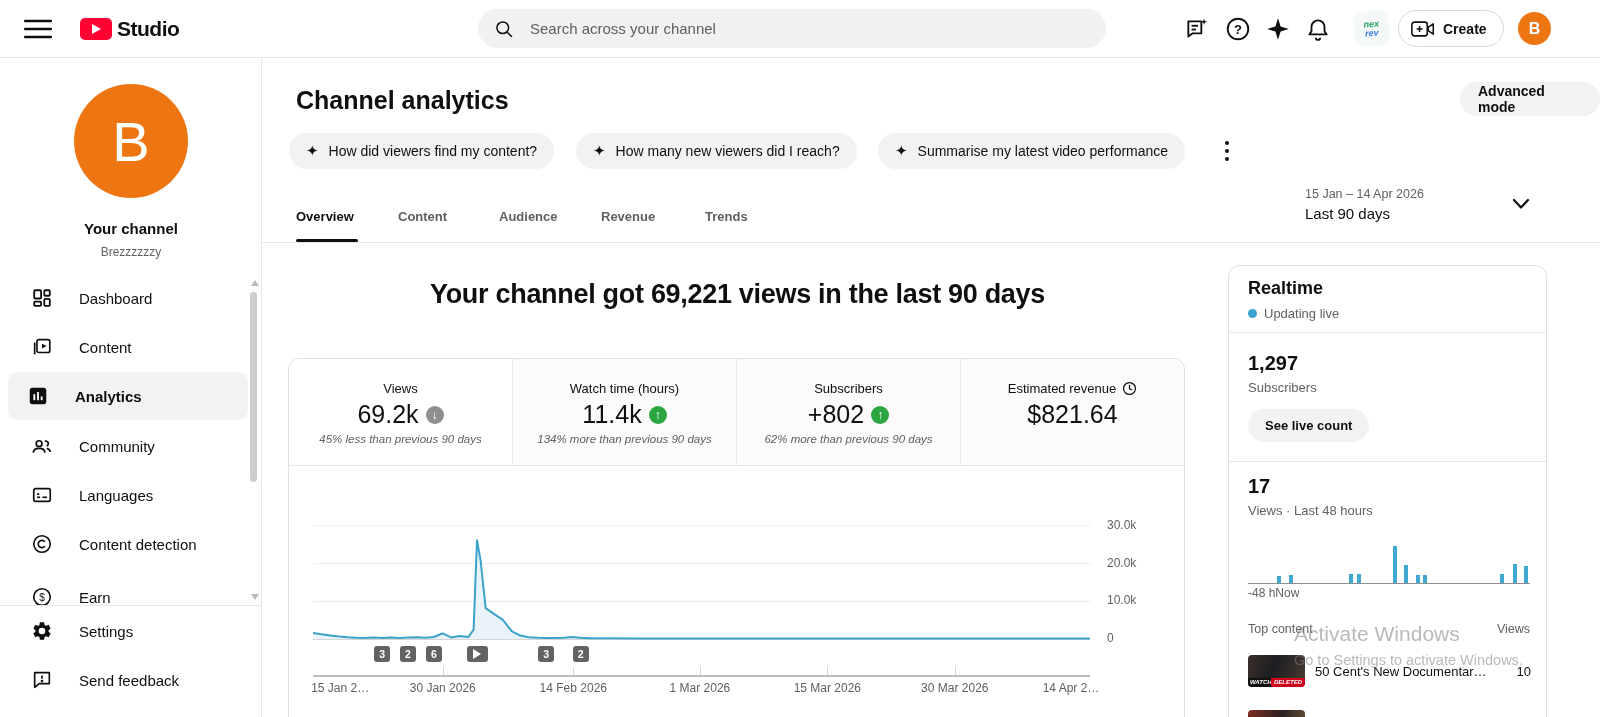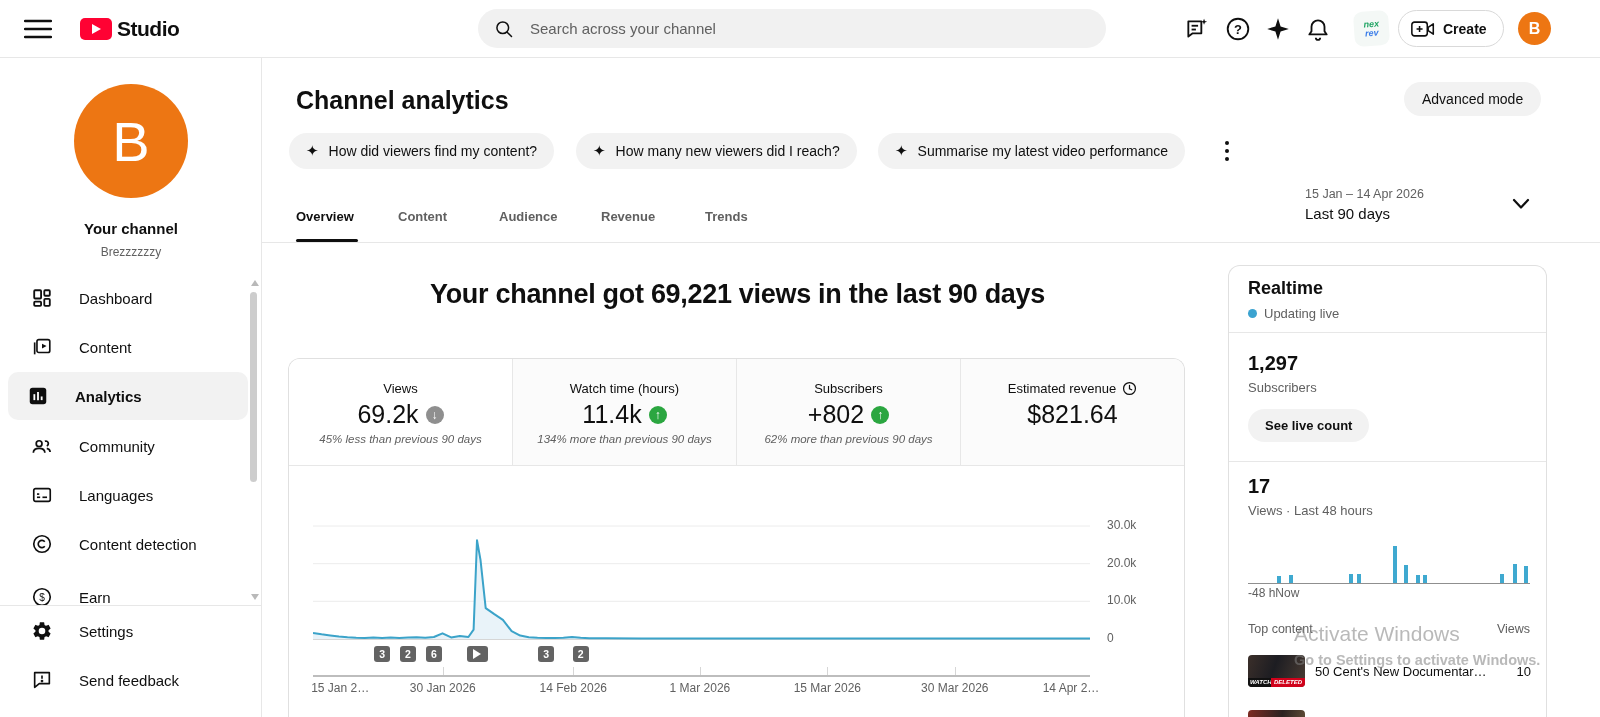--- a/index.html
+++ b/index.html
@@ -38,21 +38,21 @@
   .nav-item.active-bg { left:8px; width:240px; padding-left:18px; background:#f2f2f2; border-radius:10px; font-weight:700; }
   .nav-ico { width:23px; height:23px; display:flex; align-items:center; justify-content:center; flex:none; }
   .side-divider { left:0; top:547px; width:262px; height:1px; background:#e7e7e7; }
   .scrollbar { left:249px; top:222px; width:10px; height:320px; }
   .scroll-up { position:absolute; left:2px; top:0; width:0; height:0; border-left:4px solid transparent; border-right:4px solid transparent; border-bottom:6px solid #b9b9b9; }
   .scroll-dn { position:absolute; left:2px; bottom:0; width:0; height:0; border-left:4px solid transparent; border-right:4px solid transparent; border-top:6px solid #b9b9b9; }
   .scroll-thumb { position:absolute; left:1px; top:12px; width:7px; height:190px; border-radius:4px; background:#cdcdcd; cursor:pointer; }
 
   
   .page-title { left:296px; top:86px; font-size:25px; font-weight:700; }
-  .adv-btn { left:1404px; top:82px; height:34px; padding:0 18px; border-radius:17px; background:#f2f2f2; font-size:14px; font-weight:400; display:flex; align-items:center; cursor:pointer; }
+  .adv-btn { left:1460px; top:82px; height:34px; padding:0 18px; border-radius:17px; background:#f2f2f2; font-size:14px; font-weight:700; display:flex; align-items:center; cursor:pointer; }
   .chip { top:133px; height:36px; border-radius:18px; background:#f2f2f2; display:inline-flex; align-items:center; gap:10px; padding:0 17px; font-size:14px; cursor:pointer; white-space:nowrap; }
   .chip .spark { font-size:15px; }
   .kebab { left:1220px; top:139px; width:14px; height:24px; display:flex; flex-direction:column; align-items:center; justify-content:space-between; padding:2px 0; cursor:pointer; }
   .kebab i { width:4px; height:4px; border-radius:50%; background:#0f0f0f; }
 
   .tabbar-line { left:262px; top:242px; width:1338px; height:1px; background:#e7e7e7; }
   .tab { top:209px; font-size:13px; font-weight:600; color:#606060; cursor:pointer; }
   .tab.active { color:#0f0f0f; }
   .tab-underline { left:296px; top:239px; width:62px; height:3px; background:#0f0f0f; border-radius:2px; }
   .date-range { left:1305px; top:187px; font-size:12.5px; color:#606060; cursor:pointer; }
@@ -100,21 +100,21 @@
   .thumb .strip { position:absolute; left:0; bottom:0; width:100%; height:9px; display:flex; }
   .thumb .strip b { font-size:6px; font-style:italic; color:#fff; background:#111; padding:1px 2px; white-space:nowrap; overflow:hidden; }
   .thumb .strip i { font-size:6px; font-style:italic; font-weight:700; color:#fff; background:#d0021b; padding:1px 3px; }
   .rt-row-title { margin-left:10px; width:178px; font-size:13px; white-space:nowrap; overflow:hidden; text-overflow:ellipsis; }
   .rt-row-views { margin-left:auto; font-size:13px; }
   .thumb2 { position:absolute; left:19px; top:444px; width:57px; height:8px; border-radius:4px 4px 0 0; background:linear-gradient(100deg,#7e2c23,#2a2120 60%,#5d4a35); }
 
   
   .watermark { left:1294px; top:622px; color:rgba(128,128,128,0.55); pointer-events:none; z-index:50; }
   .watermark .w1 { font-size:21px; }
-  .watermark .w2 { font-size:14.5px; margin-top:6px;font-weight:bold; }
+  .watermark .w2 { font-size:14.5px; margin-top:6px; }
 </style>
 </head>
 <body>
 
 <div class="abs header">
   <svg class="abs hamburger" viewBox="0 0 28 22">
     <g stroke="#0f0f0f" stroke-width="2.4" stroke-linecap="round">
       <line x1="1" y1="3" x2="27" y2="3"></line>
         <line x1="1" y1="11" x2="27" y2="11"></line>
         <line x1="1" y1="19" x2="27" y2="19"></line>

